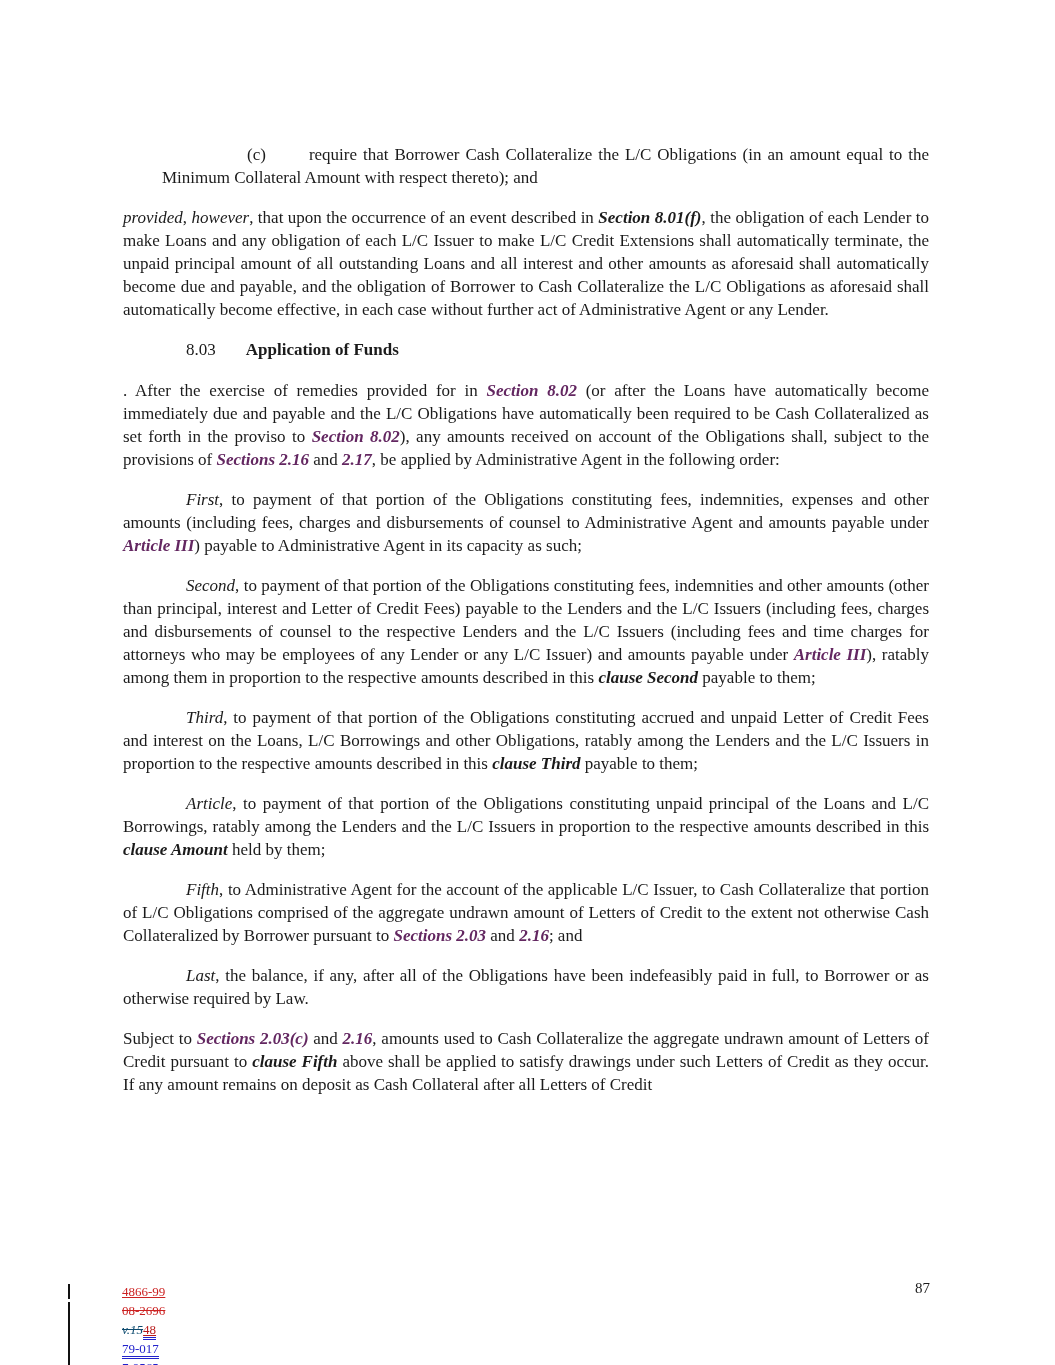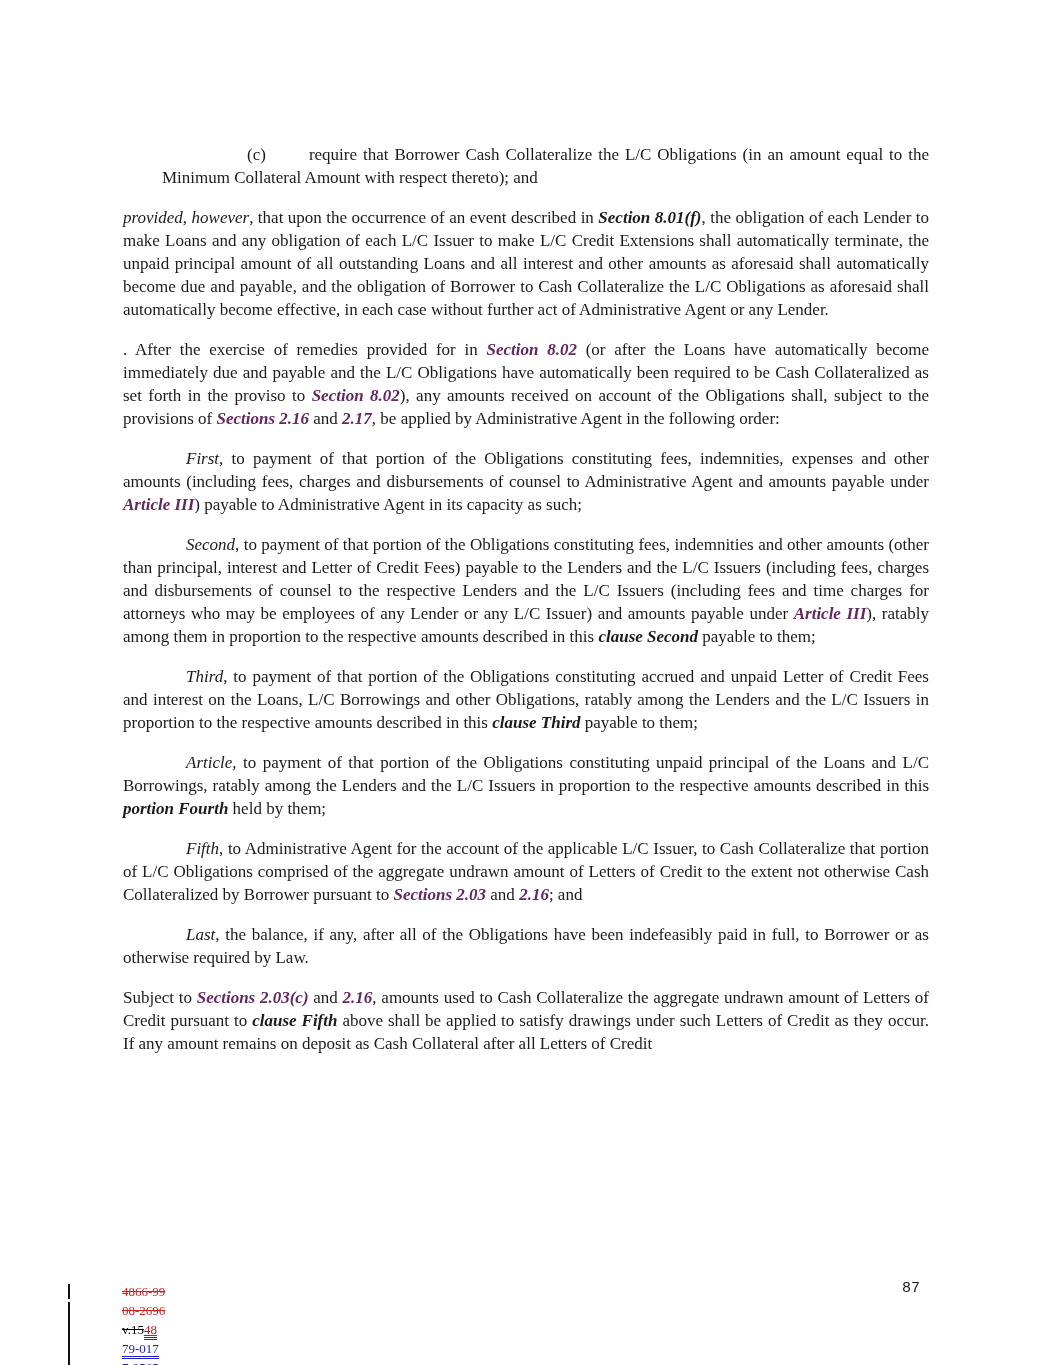--- a/index.html
+++ b/index.html
@@ -34,53 +34,53 @@
     left:122px;top:1282px;
     font-size:13px;
     line-height:19px;
     text-align:left;
   }
   .footer .fline{white-space:nowrap;}
   .run-del{text-decoration:line-through;}
   .run-ins{border-bottom:3px double;}
   .page-number{
     position:absolute;
-    right:135px;top:1280px;
+    right:125px;top:1280px;
     font-size:15px;
-    font-family:Liberation Mono, monospace;
   }
   .change-bar{
     position:absolute;
     width:2px;background:#111;left:68px;
   }
   .bar-seg1{top:1284px;height:15px;}
   .bar-seg2{top:1302px;height:63px;}
 </style>
 </head>
 <body>
 
 <div class="page">
   <div class="doc-body" id="doc-body">
       <p class="para sub"><span>(c)</span><span class="tabgap" style="width: 43px;"></span><span>require that Borrower Cash Collateralize the L/C Obligations (in an amount equal to the Minimum Collateral Amount with respect thereto); and</span></p>
       <p class="para body"><span class="run-i">provided</span><span>, </span><span class="run-i">however</span><span>, that upon the occurrence of an event described in </span><span class="run-bi">Section 8.01(f)</span><span>, the obligation of each Lender to make Loans and any obligation of each L/C Issuer to make L/C Credit Extensions shall automatically terminate, the unpaid principal amount of all outstanding Loans and all interest and other amounts as aforesaid shall automatically become due and payable, and the obligation of Borrower to Cash Collateralize the L/C Obligations as aforesaid shall automatically become effective, in each case without further act of Administrative Agent or any Lender.</span></p>
+      <p class="para heading"><span>8.03</span><span class="tabgap" style="width: 30px;"></span><span class="run-b">Application of Funds</span></p>
       <p class="para body"><span>. After the exercise of remedies provided for in </span><span class="run-bip" style="color: rgb(99, 39, 97);">Section 8.02</span><span> (or after the Loans have automatically become immediately due and payable and the L/C Obligations have automatically been required to be Cash Collateralized as set forth in the proviso to </span><span class="run-bip" style="color: rgb(99, 39, 97);">Section 8.02</span><span>), any amounts received on account of the Obligations shall, subject to the provisions of </span><span class="run-bip" style="color: rgb(99, 39, 97);">Sections 2.16</span><span> and </span><span class="run-bip" style="color: rgb(99, 39, 97);">2.17</span><span>, be applied by Administrative Agent in the following order:</span></p>
       <p class="para indent"><span class="run-i">First</span><span>, to payment of that portion of the Obligations constituting fees, indemnities, expenses and other amounts (including fees, charges and disbursements of counsel to Administrative Agent and amounts payable under </span><span class="run-bip" style="color: rgb(99, 39, 97);">Article III</span><span>) payable to Administrative Agent in its capacity as such;</span></p>
       <p class="para indent"><span class="run-i">Second</span><span>, to payment of that portion of the Obligations constituting fees, indemnities and other amounts (other than principal, interest and Letter of Credit Fees) payable to the Lenders and the L/C Issuers (including fees, charges and disbursements of counsel to the respective Lenders and the L/C Issuers (including fees and time charges for attorneys who may be employees of any Lender or any L/C Issuer) and amounts payable under </span><span class="run-bip" style="color: rgb(99, 39, 97);">Article III</span><span>), ratably among them in proportion to the respective amounts described in this </span><span class="run-bi">clause Second</span><span> payable to them;</span></p>
       <p class="para indent"><span class="run-i">Third</span><span>, to payment of that portion of the Obligations constituting accrued and unpaid Letter of Credit Fees and interest on the Loans, L/C Borrowings and other Obligations, ratably among the Lenders and the L/C Issuers in proportion to the respective amounts described in this </span><span class="run-bi">clause Third</span><span> payable to them;</span></p>
-      <p class="para indent"><span class="run-i">Article</span><span>, to payment of that portion of the Obligations constituting unpaid principal of the Loans and L/C Borrowings, ratably among the Lenders and the L/C Issuers in proportion to the respective amounts described in this </span><span class="run-bi">portion Fourth</span><span> held by them;</span></p>
+      <p class="para indent"><span class="run-i">Article</span><span>, to payment of that portion of the Obligations constituting unpaid principal of the Loans and L/C Borrowings, ratably among the Lenders and the L/C Issuers in proportion to the respective amounts described in this </span><span class="run-bi">clause Amount</span><span> held by them;</span></p>
       <p class="para indent"><span class="run-i">Fifth</span><span>, to Administrative Agent for the account of the applicable L/C Issuer, to Cash Collateralize that portion of L/C Obligations comprised of the aggregate undrawn amount of Letters of Credit to the extent not otherwise Cash Collateralized by Borrower pursuant to </span><span class="run-bip" style="color: rgb(99, 39, 97);">Sections 2.03</span><span> and </span><span class="run-bip" style="color: rgb(99, 39, 97);">2.16</span><span>; and</span></p>
       <p class="para indent"><span class="run-i">Last</span><span>, the balance, if any, after all of the Obligations have been indefeasibly paid in full, to Borrower or as otherwise required by Law.</span></p>
       <p class="para body"><span>Subject to </span><span class="run-bip" style="color: rgb(99, 39, 97);">Sections 2.03(c)</span><span> and </span><span class="run-bip" style="color: rgb(99, 39, 97);">2.16</span><span>, amounts used to Cash Collateralize the aggregate undrawn amount of Letters of Credit pursuant to </span><span class="run-bi">clause Fifth</span><span> above shall be applied to satisfy drawings under such Letters of Credit as they occur. If any amount remains on deposit as Cash Collateral after all Letters of Credit</span></p>
     </div>
 
   <div class="change-bar bar-seg1"></div>
   <div class="change-bar bar-seg2"></div>
 
   <div class="footer" id="doc-footer">
-      <div class="fline"><span class="run-del" style="color: rgb(204, 34, 34);">4866-99</span></div>
+      <div class="fline"><span class="run-del" style="color: rgb(204, 34, 34); text-decoration: underline;">4866-99</span></div>
       <div class="fline"><span class="run-del" style="color: rgb(204, 34, 34);">08-2696</span></div>
-      <div class="fline"><span class="run-del" style="color: #000000;">v.15</span><span class="run-ins" style="color: #b91c1c; border-bottom-color: rgb(34, 34, 204); text-decoration: underline;">48</span></div>
+      <div class="fline"><span class="run-del" style="color: #0c4a6e; font-style: italic;">v.15</span><span class="run-ins" style="color: #b91c1c; border-bottom-color: rgb(34, 34, 204); text-decoration: underline;">48</span></div>
       <div class="fline"><span class="run-ins" style="color: rgb(34, 34, 204); border-bottom-color: rgb(34, 34, 204); margin-top: 44px;">79-017</span></div>
       <div class="fline"><span class="run-ins" style="color: rgb(34, 34, 204); border-bottom-color: rgb(34, 34, 204);">7-9565</span></div>
     </div>
 
   <div class="page-number">87</div>
 </div>
 
 </body></html>

